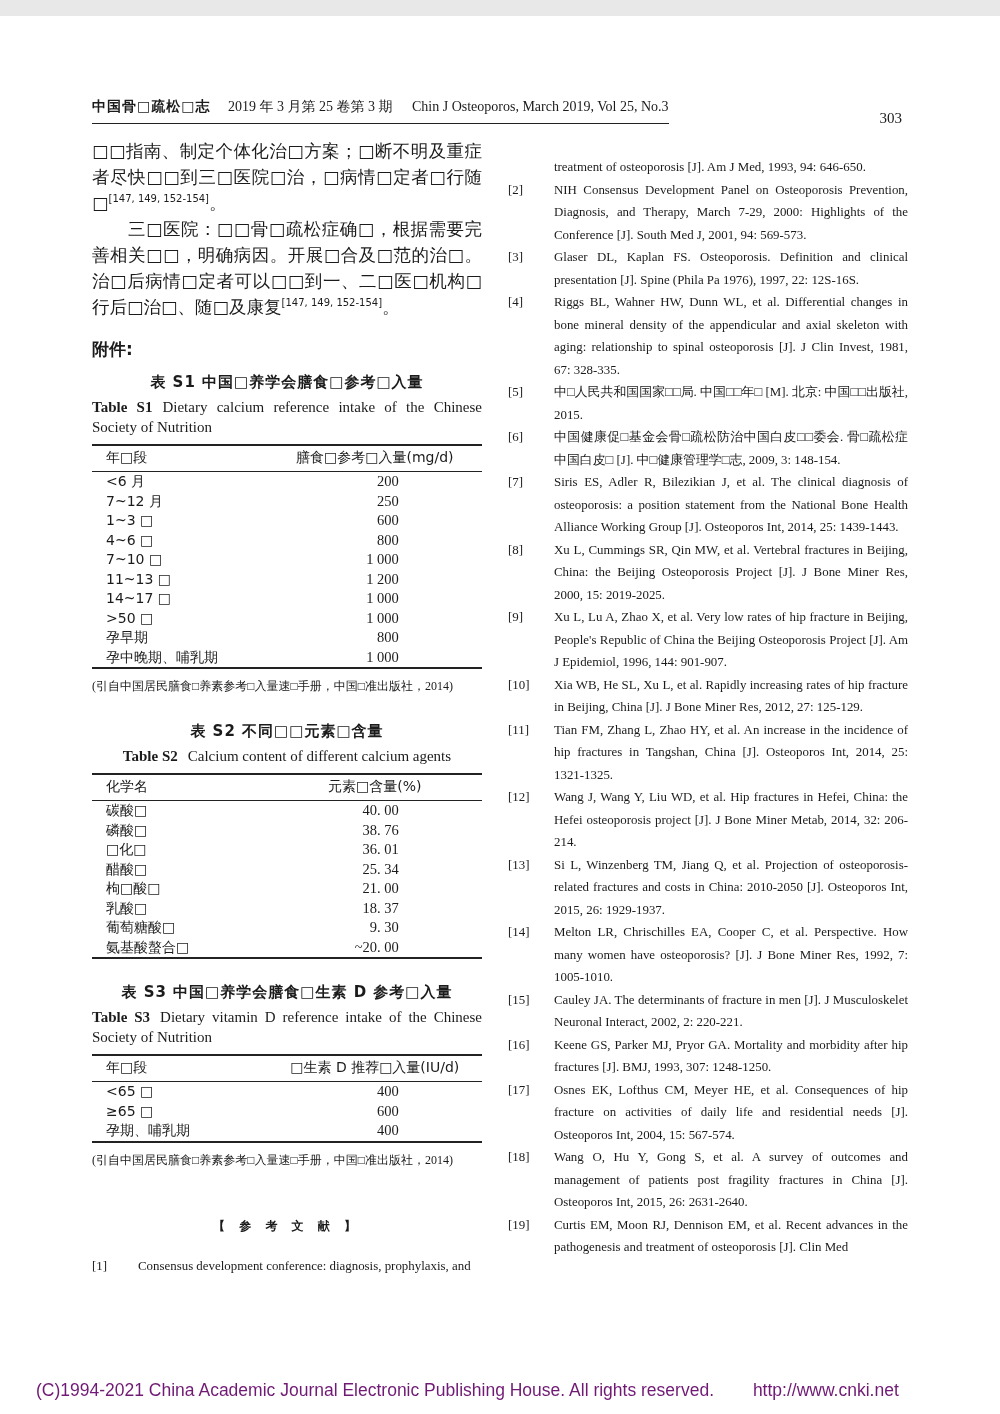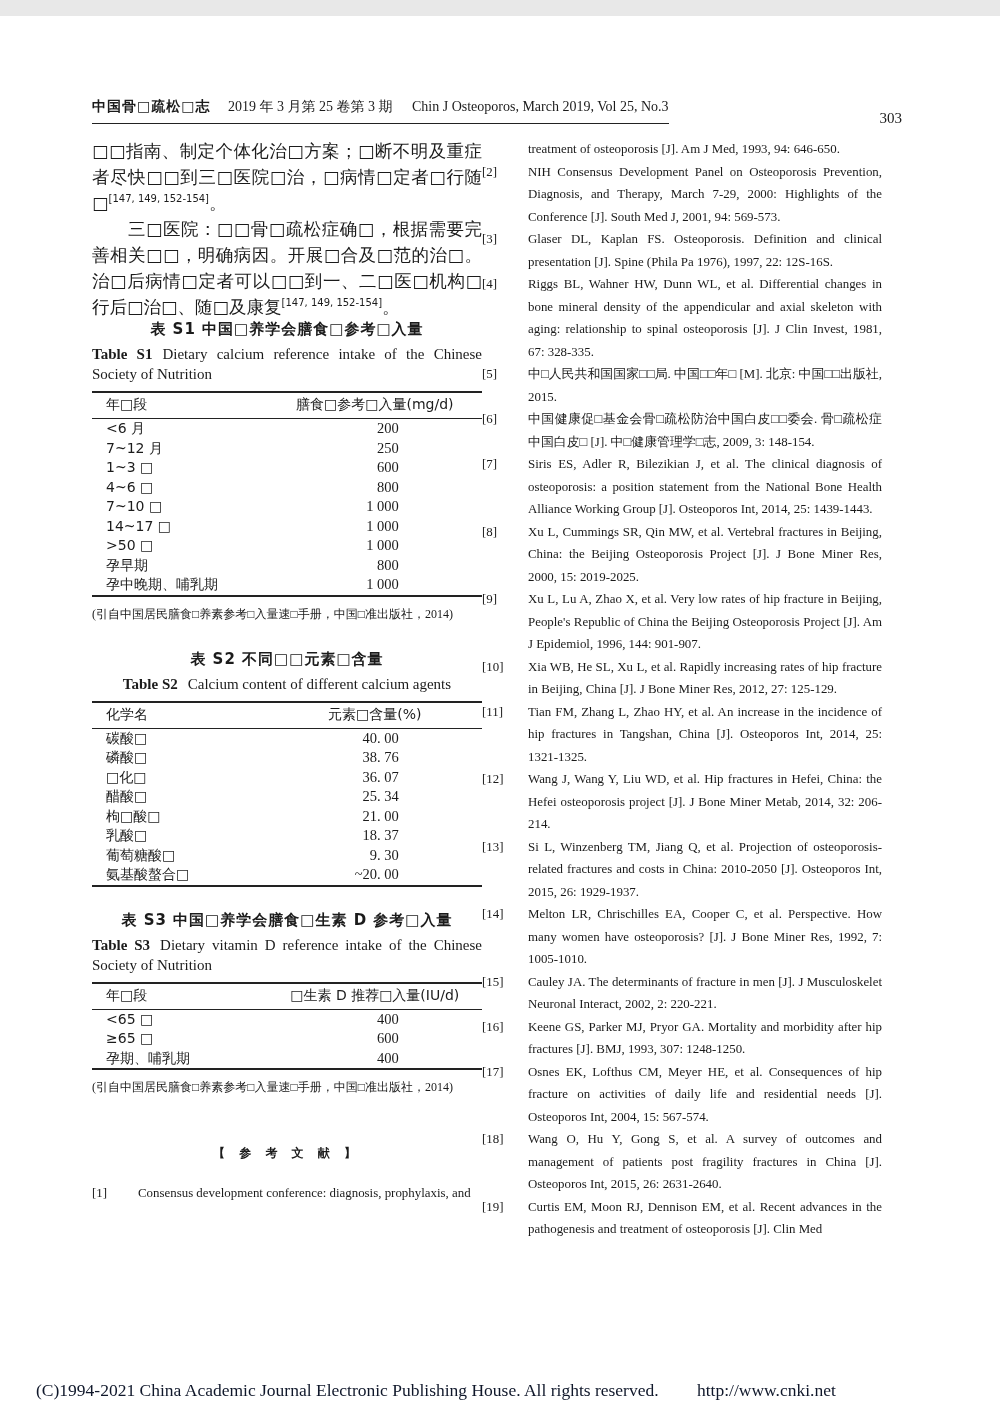--- a/index.html
+++ b/index.html
@@ -11,21 +11,21 @@
   
   .header{position:absolute; top:82px; left:92px; right:92px; font-size:14px;}
   .header-left{
     display:inline-block; border-bottom:1.5px solid #222; padding-bottom:7px;
   }
   .header-left .jzh{font-family:"DejaVu Sans",sans-serif; font-weight:bold; letter-spacing:1px;}
   .header-left .jiss{margin-left:14px;}
   .header-left .jen{margin-left:16px;}
   .page-number{position:absolute; right:6px; top:12px; font-size:15px;}
   
-  .columns{position:absolute; top:122px; left:92px; width:816px; display:flex; }
+  .columns{position:absolute; top:122px; left:92px; width:816px; display:flex; gap:26px;align-items:center;}
   .col-left{width:390px;}
   .col-right{width:400px;}
   
   .para{
     font-size:17.5px; line-height:26px; text-align:justify;
     font-family:"DejaVu Sans","Liberation Serif",sans-serif;
   }
   .para.indent{text-indent:36px;}
   .para sup{font-size:10px; line-height:0;}
   
@@ -61,22 +61,22 @@
   }
   .ref{
     position:relative; padding-left:46px; text-align:justify;
     font-size:12.9px; line-height:22.5px; font-family:"Liberation Serif",serif;
   }
   .ref-num{position:absolute; left:0; top:0;}
   .ref-text{}
   .cont{padding-left:46px;}
   
   .footer{
-    position:absolute; left:36px; top:1364px; color:#0f172a; font-size:17.5px;
-    font-family:Liberation Serif, serif; white-space:nowrap;
+    position:absolute; left:36px; top:1364px; color:#701a75; font-size:17.5px;
+    font-family:Liberation Sans, sans-serif; white-space:nowrap;
   }
   .footer .url{margin-left:34px;}
 </style>
 </head>
 <body>
 
 <div class="page">
 
   <div class="header">
     <span class="header-left">
@@ -92,20 +92,21 @@
     <div class="col-left">
 
       <div class="para">
         <span>□□指南、制定个体化治□方案；□断不明及重症者尽快□□到三□医院□治，□病情□定者□行随□</span><sup>[147, 149, 152-154]</sup><span>。</span>
       </div>
 
       <div class="para indent">
         <span>三□医院：□□骨□疏松症确□，根据需要完善相关□□，明确病因。开展□合及□范的治□。治□后病情□定者可以□□到一、二□医□机构□行后□治□、随□及康复</span><sup>[147, 149, 152-154]</sup><span>。</span>
       </div>
 
+      <div class="appendix">附件:</div>
 
       <div class="sect">
         <div class="cap-zh">表 S1  中国□养学会膳食□参考□入量</div>
         <div class="cap-en">
           <b>Table S1</b><span>Dietary calcium reference intake of the Chinese Society of Nutrition</span>
         </div>
         <table class="datatable">
           <thead>
             <tr>
               <th class="c1">年□段</th>
@@ -132,20 +133,24 @@
               <tr>
                 <td class="c1">4~6 □</td>
                 <td class="c2"><span class="vnum">800</span></td>
               </tr>
 
               <tr>
                 <td class="c1">7~10 □</td>
                 <td class="c2"><span class="vnum">1 000</span></td>
               </tr>
 
+              <tr>
+                <td class="c1">11~13 □</td>
+                <td class="c2"><span class="vnum">1 200</span></td>
+              </tr>
 
               <tr>
                 <td class="c1">14~17 □</td>
                 <td class="c2"><span class="vnum">1 000</span></td>
               </tr>
 
 
               <tr>
                 <td class="c1">&gt;50 □</td>
                 <td class="c2"><span class="vnum">1 000</span></td>
@@ -184,21 +189,21 @@
                 <td class="c2"><span class="vnum">40. 00</span></td>
               </tr>
 
               <tr>
                 <td class="c1">磷酸□</td>
                 <td class="c2"><span class="vnum">38. 76</span></td>
               </tr>
 
               <tr>
                 <td class="c1">□化□</td>
-                <td class="c2"><span class="vnum">36. 07</span></td>
+                <td class="c2"><span class="vnum">36. 01</span></td>
               </tr>
 
               <tr>
                 <td class="c1">醋酸□</td>
                 <td class="c2"><span class="vnum">25. 34</span></td>
               </tr>
 
               <tr>
                 <td class="c1">枸□酸□</td>
                 <td class="c2"><span class="vnum">21. 00</span></td>

